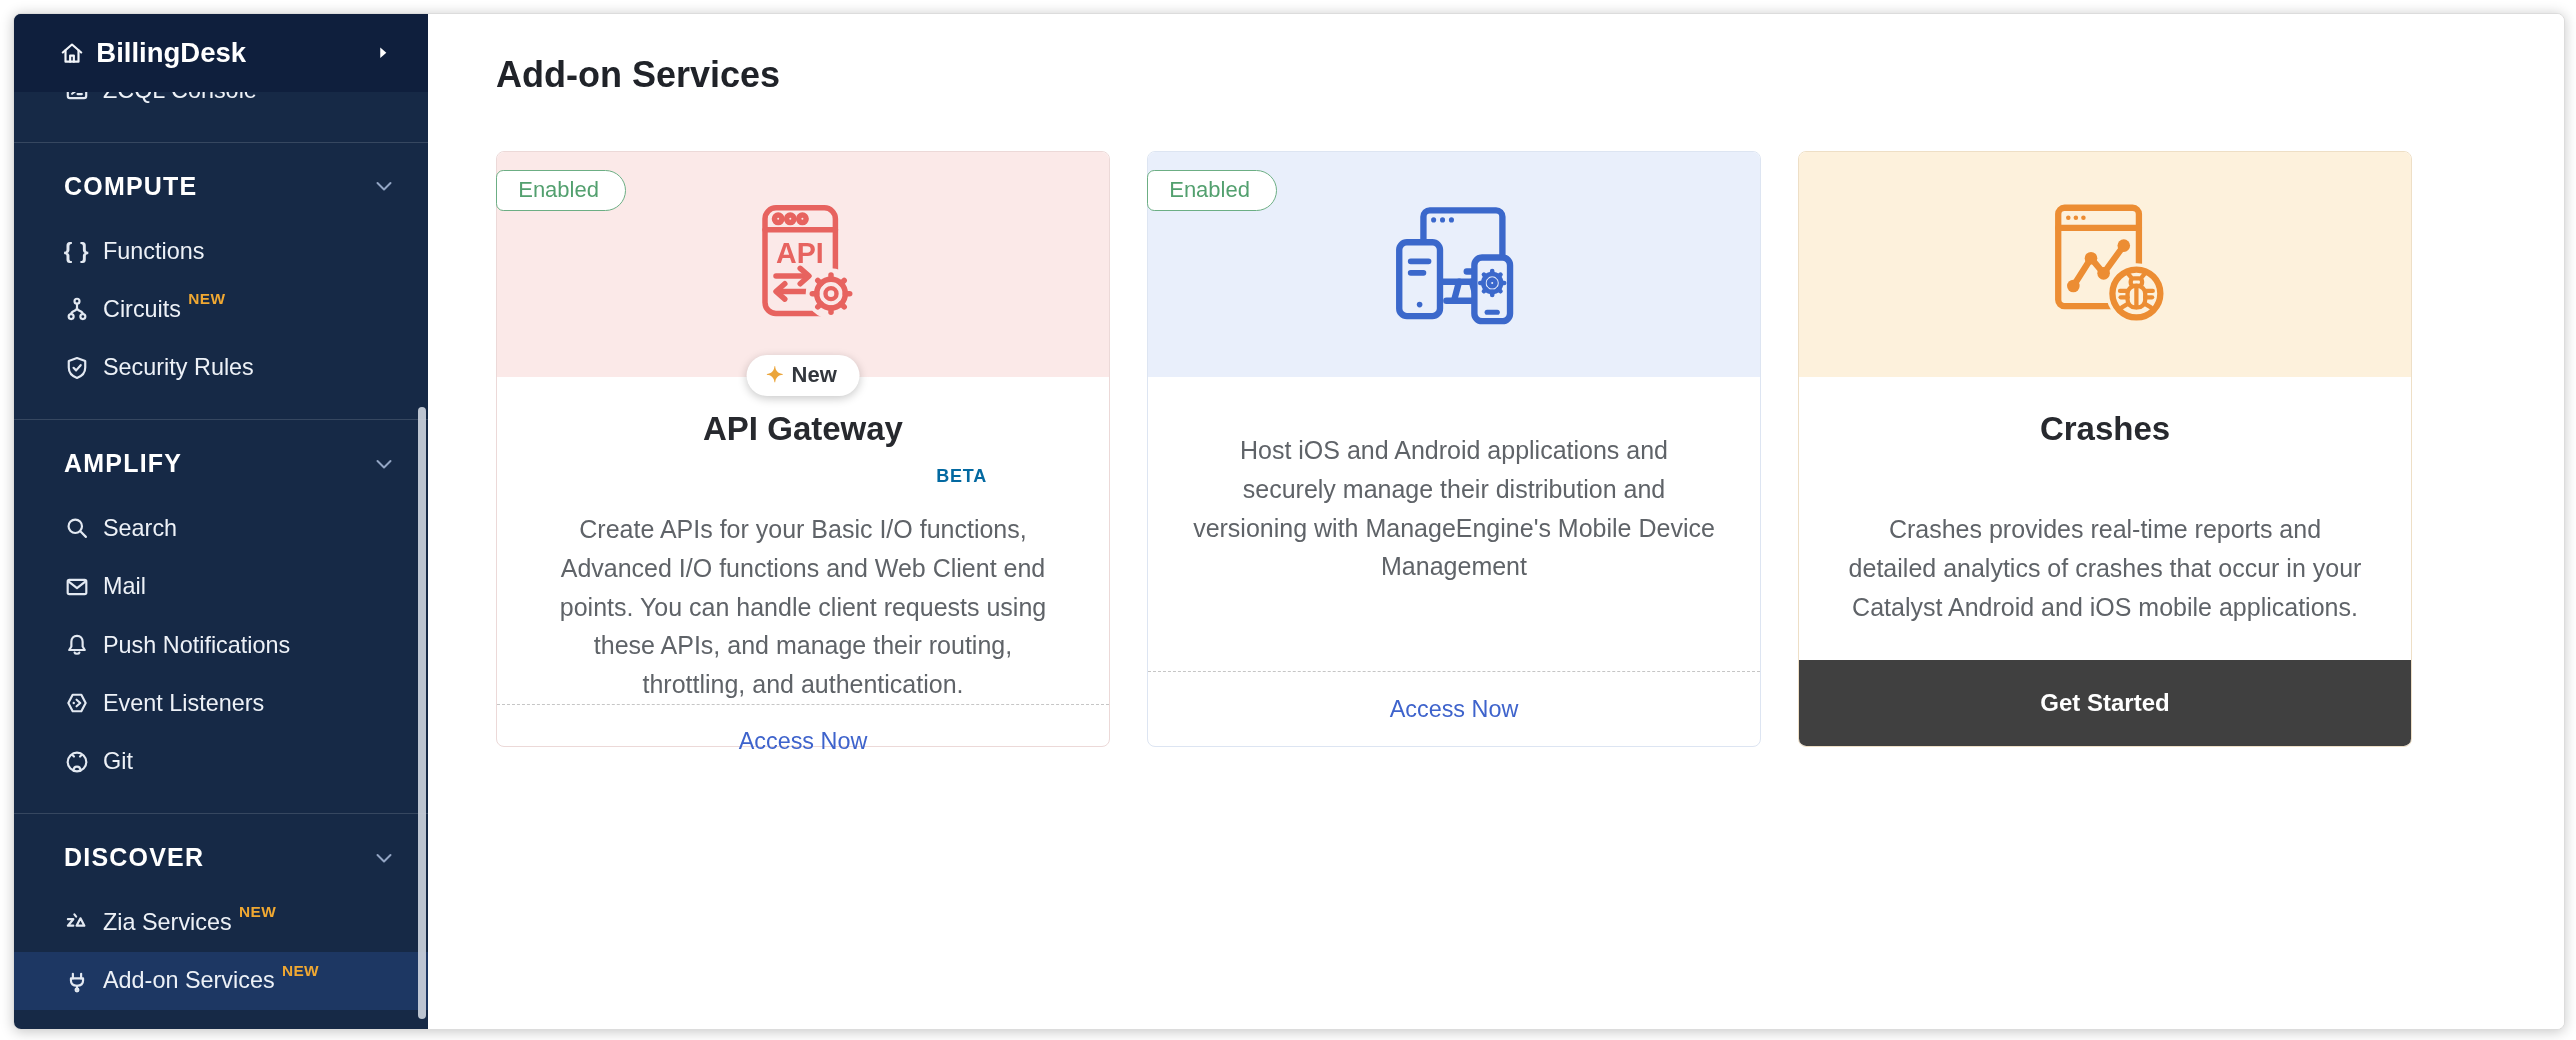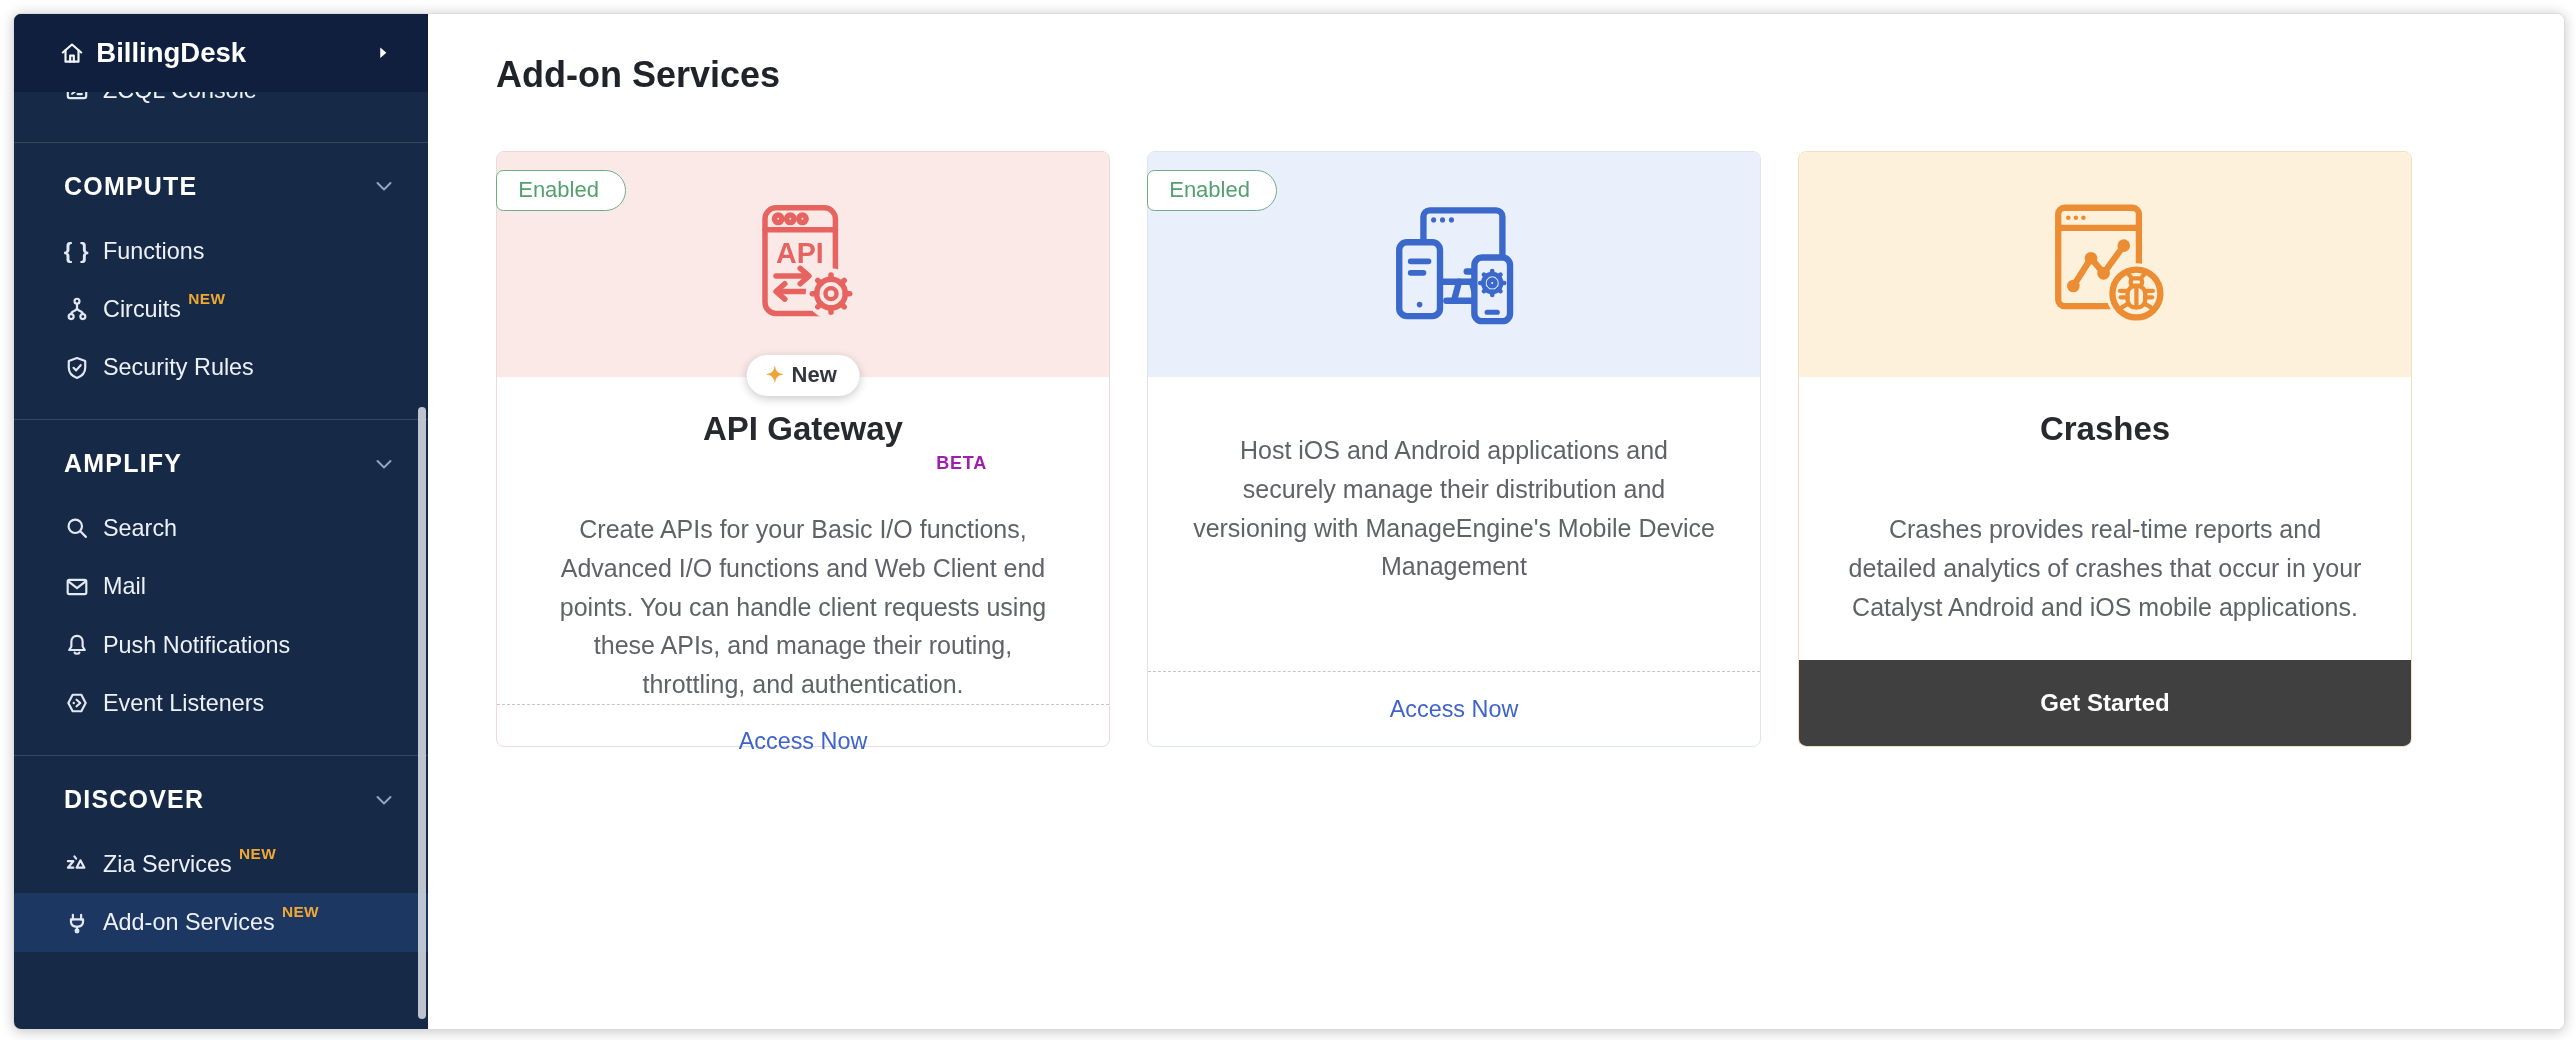--- a/index.html
+++ b/index.html
@@ -71,21 +71,21 @@
   .badge-new{
     position:absolute;left:50%;bottom:-18.6px;transform:translateX(-50%);
     background:#ffffff;border-radius:24px;box-shadow:0 2.4px 9.7px rgba(0,0,0,.22);
     padding:6.5px 22.6px 8px 19.4px;display:flex;align-items:center;gap:8px;
     font-size:22px;font-weight:600;color:#33373d;z-index:2;
   }
   .badge-new .spark{color:#eba53b;font-size:21px;line-height:1;}
   .card-body{flex:1;padding:32px 44px 0;text-align:center;}
   .title-wrap{height:79px;display:flex;flex-direction:column;align-items:center;}
   .card-title{font-size:33px;font-weight:700;color:#27292e;line-height:39px;display:inline-block;}
-  .beta-tag{font-size:18px;font-weight:700;color:#a21caf;letter-spacing:0.8px;align-self:flex-end;margin-top:5px;text-align:right;}
+  .beta-tag{font-size:18px;font-weight:700;color:#0369a1;letter-spacing:0.8px;align-self:flex-end;margin-top:18px;text-align:right;}
   .card--pink .beta-tag{margin-right:78px;}
   .card-desc{margin:22px auto 0;font-size:25px;line-height:1.55;color:#5f6368;max-width:524px;}
   .card-foot{
     height:74px;flex-shrink:0;border-top:1.6px dashed #c6c6c6;
     display:flex;align-items:center;justify-content:center;
   }
   .link-action{color:#3e63cc;font-size:23.4px;font-weight:500;text-decoration:none;cursor:pointer;}
   .card-foot--button{
     height:86px;flex-shrink:0;background:#404040;border:none;border-radius:0 0 7.3px 7.3px;
     display:flex;align-items:center;justify-content:center;color:#ffffff;
@@ -207,20 +207,31 @@
         <span class="icn">
           <svg width="26" height="26" viewBox="0 0 24 24">
             <path class="stroke" d="M8 4.4 H16 L20 12 L16 19.6 H8 L4 12 Z"></path>
             <circle cx="9" cy="12" r="1.1" fill="currentColor"></circle>
             <path class="stroke" d="M11.6 9 L15 12 L11.6 15"></path>
           </svg>
         </span>
         <span class="lbl">Event Listeners</span>
       </div>
 
+      <div class="sb-item">
+        <span class="icn">
+          <svg width="26" height="26" viewBox="0 0 24 24">
+            <circle class="stroke" cx="12" cy="12" r="8.6"></circle>
+            <path class="stroke" d="M8.8 20 C8.8 17 9.8 16.2 12 16.2 C14.2 16.2 15.2 17 15.2 20"></path>
+            <path class="stroke" d="M7.6 5.4 L9.2 7"></path>
+            <path class="stroke" d="M16.4 5.4 L14.8 7"></path>
+          </svg>
+        </span>
+        <span class="lbl">Git</span>
+      </div>
 
       <div class="sb-divider"></div>
 
       <div class="sb-section">
         <span>DISCOVER</span>
         <svg class="chev" viewBox="0 0 24 24">
           <path class="stroke" d="M5.5 9 L12 15.5 L18.5 9"></path>
         </svg>
       </div>
 

